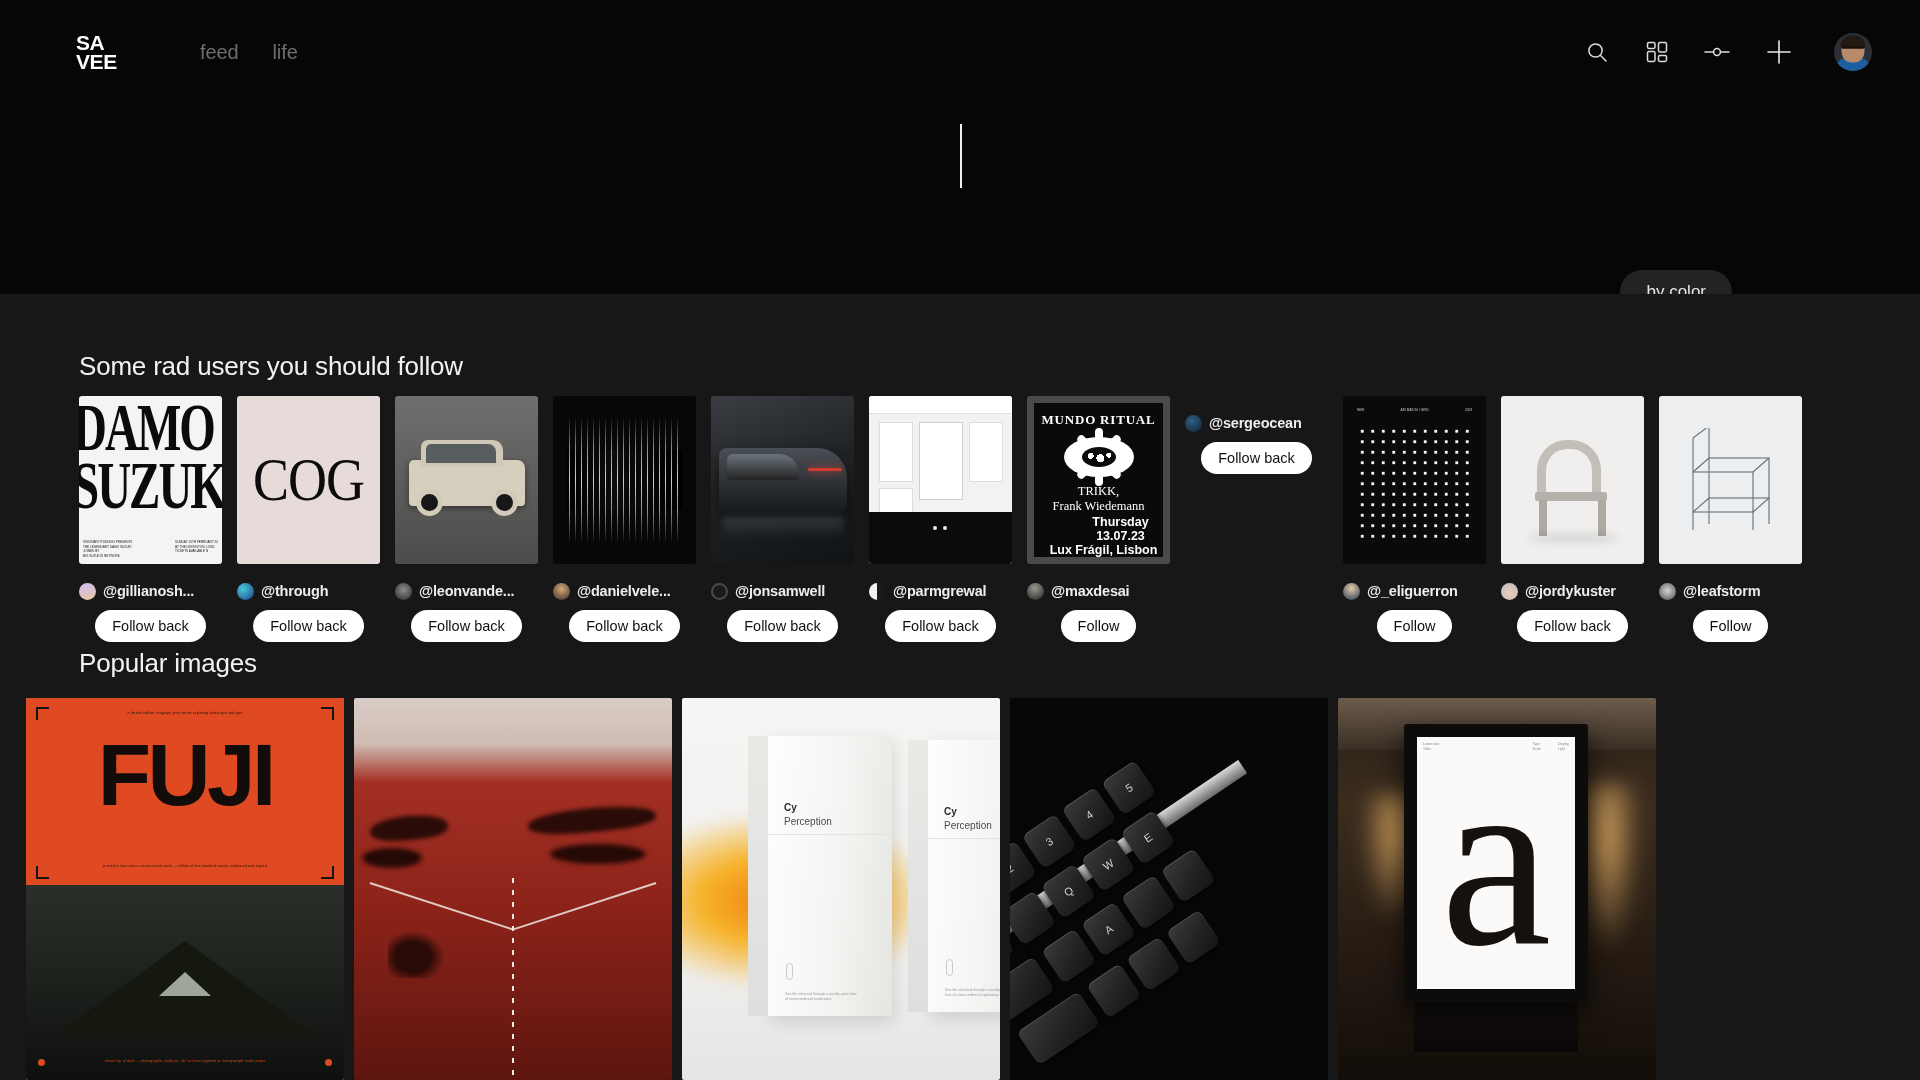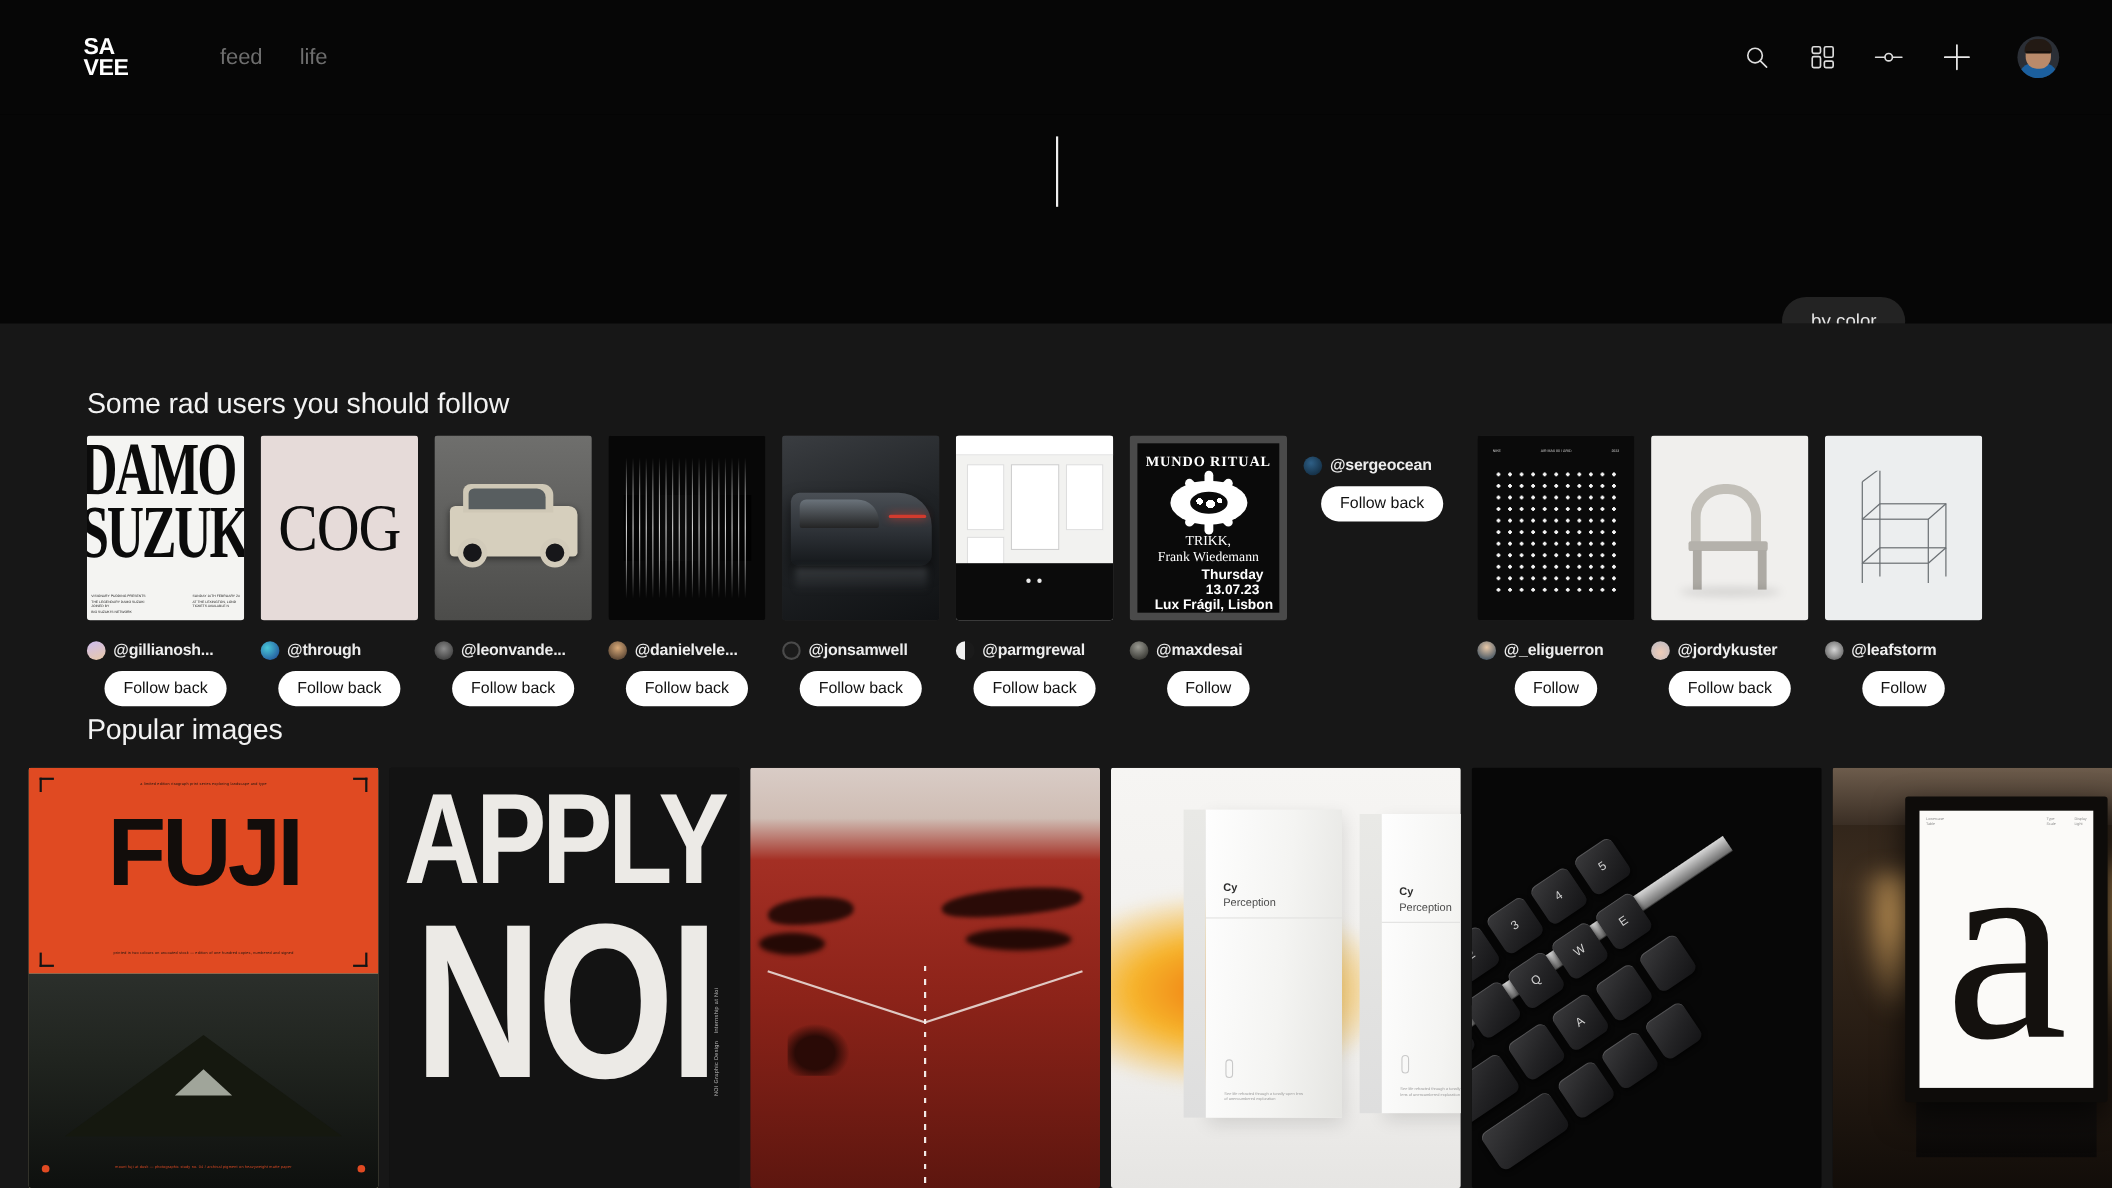--- a/index.html
+++ b/index.html
@@ -841,31 +841,20 @@
         <div class="micro m3">mount fuji at dusk — photographic study no. 04 / archival pigment on heavyweight matte paper</div>
         <div class="crop c1"></div>
         <div class="crop c2"></div>
         <div class="crop c3"></div>
         <div class="crop c4"></div>
         <div class="dotl"></div>
         <div class="dotr"></div>
       </div>
     </div>
 
-    <div class="pop-card">
-      <div class="pa">
-        <div class="big l1">APPLY</div>
-        <div class="big l2">NOI</div>
-        <div class="side">
-          <span>NOI Graphic Design</span>
-          &nbsp;&nbsp;
-          <span>Internship at Noi</span>
-        </div>
-      </div>
-    </div>
 
     <div class="pop-card">
       <div class="prf">
         <div class="brow b1"></div>
         <div class="brow b2"></div>
         <div class="eye e1"></div>
         <div class="eye e2"></div>
         <div class="nose"></div>
         <div class="rl"></div>
         <div class="rr"></div>

